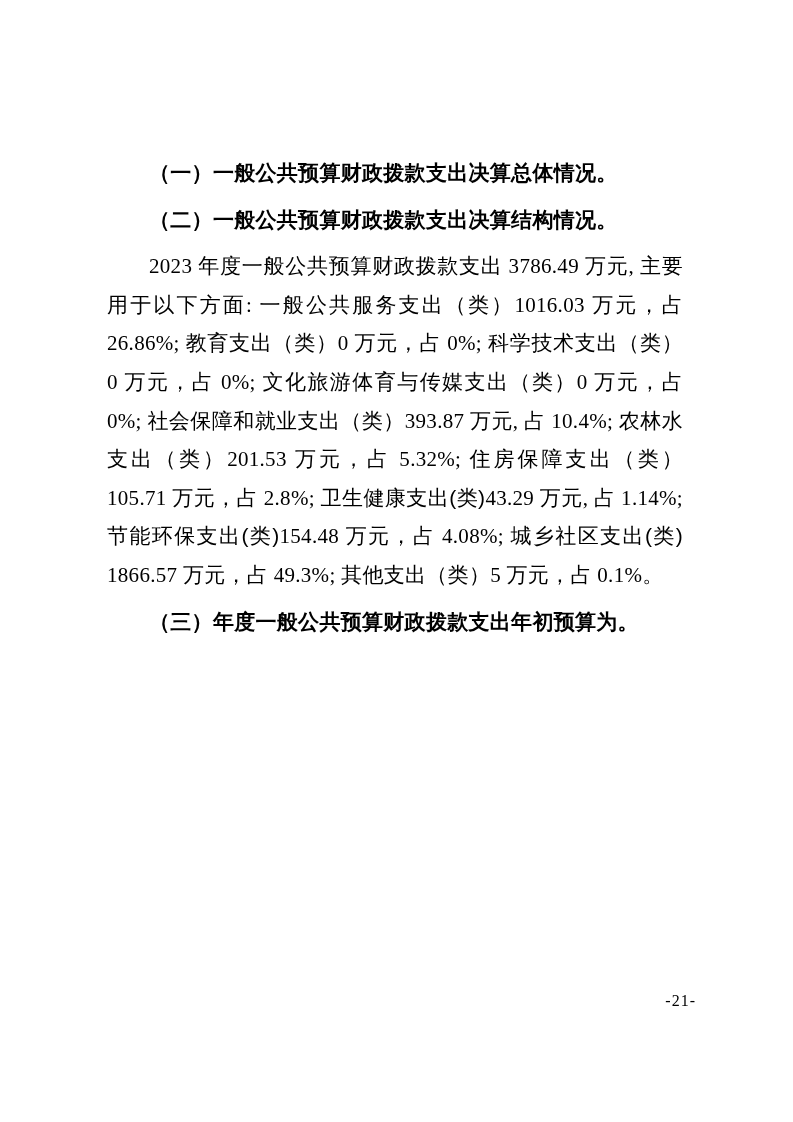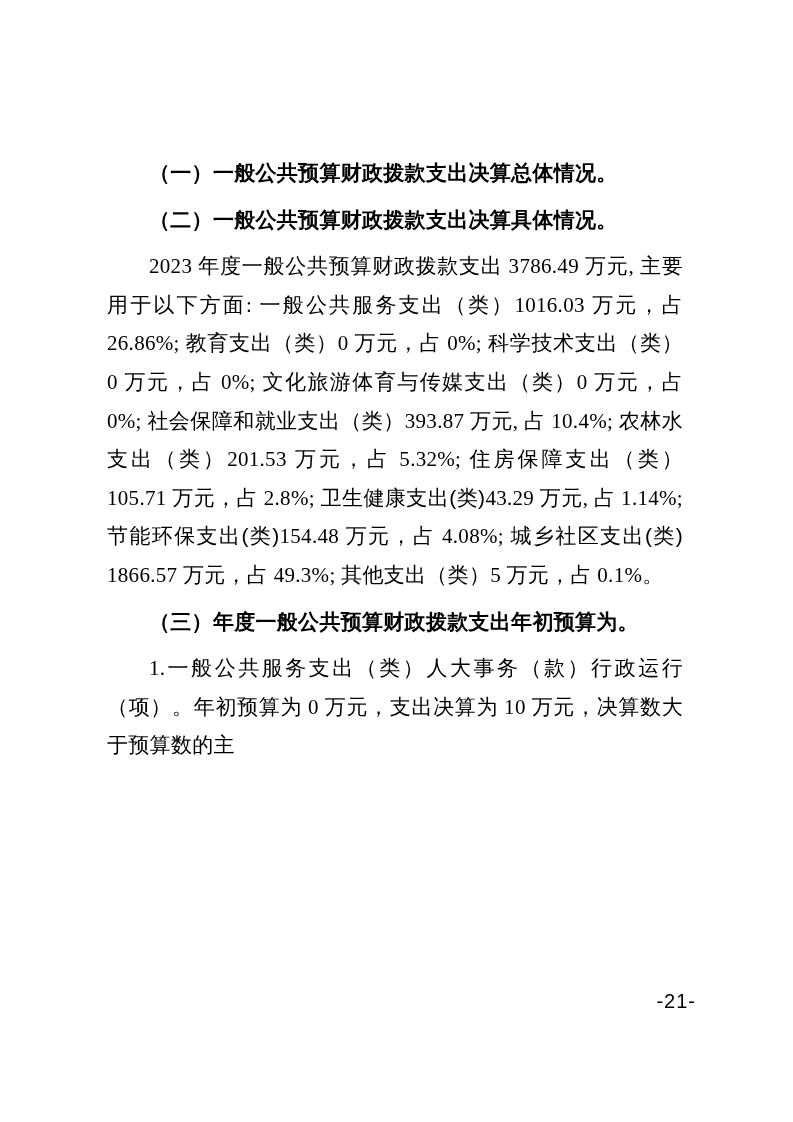--- a/index.html
+++ b/index.html
@@ -39,31 +39,30 @@
   }
   .run { font-weight: 400; }
   .run.bold {
     font-family: "Liberation Sans", "DejaVu Sans", sans-serif;
     font-weight: 400;
   }
   .page-number {
     position: absolute;
     top: 990px;
     right: 97px;
-    font-size: 20px;
+    font-size: 16px;
     line-height: 22px;
-    font-family: Liberation Sans, sans-serif;
+    font-family: Liberation Serif, serif;
     letter-spacing: 1px;
   }
 </style>
 </head>
 <body>
 
 <div class="page">
   <div class="content">
       <p class="heading">（一）一般公共预算财政拨款支出决算总体情况。</p>
-      <p class="heading">（二）一般公共预算财政拨款支出决算具体情况。</p>
+      <p class="heading">（二）一般公共预算财政拨款支出决算结构情况。</p>
       <p class="para"><span class="run">2023 年度一般公共预算财政拨款支出 3786.49 万元, 主要用于以下方面: </span><span class="run bold">一般公共服务支出（类）</span><span class="run">1016.03 万元，占 26.86%; </span><span class="run bold">教育支出（类）</span><span class="run">0 万元，占 0%; </span><span class="run bold">科学技术支出（类）</span><span class="run">0 万元，占 0%; </span><span class="run bold">文化旅游体育与传媒支出（类）</span><span class="run">0 万元，占 0%; </span><span class="run bold">社会保障和就业支出（类）</span><span class="run">393.87 万元, 占 10.4%; </span><span class="run bold">农林水支出（类）</span><span class="run">201.53 万元，占 5.32%; </span><span class="run bold">住房保障支出（类）</span><span class="run">105.71 万元，占 2.8%; </span><span class="run bold">卫生健康支出(类)</span><span class="run">43.29 万元, 占 1.14%; </span><span class="run bold">节能环保支出(类)</span><span class="run">154.48 万元，占 4.08%; </span><span class="run bold">城乡社区支出(类)</span><span class="run"> 1866.57 万元，占 49.3%; 其他支出（类）5 万元，占 0.1%。</span></p>
       <p class="heading">（三）年度一般公共预算财政拨款支出年初预算为。</p>
-      <p class="para"><span class="run">1.</span><span class="run bold">一般公共服务支出（类）人大事务（款）行政运行（项）</span><span class="run">。年初预算为 0 万元，支出决算为 10 万元，决算数大于预算数的主</span></p>
     </div>
   <div class="page-number">-21-</div>
 </div>
 
 </body></html>

